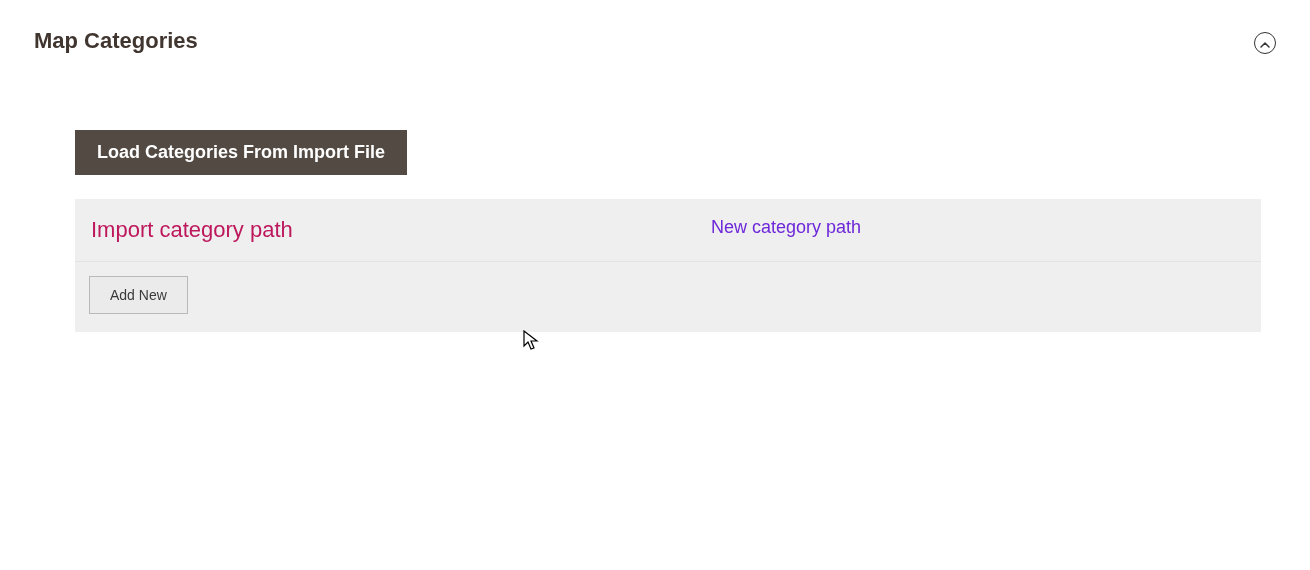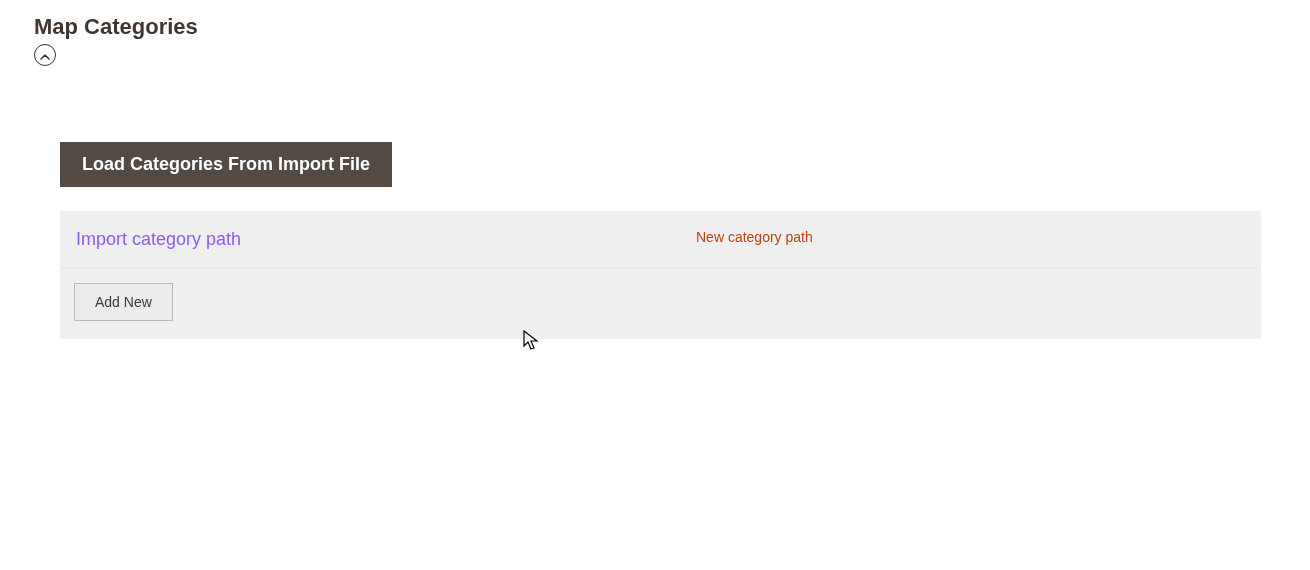--- a/index.html
+++ b/index.html
@@ -11,22 +11,21 @@
       font-family: 'Helvetica Neue', Helvetica, Arial, sans-serif;
       background: #ffffff;
       width: 1310px;
       height: 570px;
       position: relative;
     }
     .section-header {
       display: flex;
       justify-content: space-between;
       align-items: flex-start;
-      padding: 14px 34px 0 34px;
-      flex-direction: column;
+      padding: 28px 34px 0 34px;
     }
     .section-title {
       font-size: 22px;
       font-weight: 600;
       color: #41362f;
     }
     .collapse-toggle {
       width: 22px;
       height: 22px;
       border: 1.5px solid #333;
@@ -37,20 +36,21 @@
       cursor: pointer;
       margin-top: 4px;
     }
     .collapse-toggle svg {
       width: 10px;
       height: 6px;
     }
     .content-area {
       padding: 0 49px 0 60px;
       margin-top: 76px;
+      margin-left: 15px;
     }
     .btn-primary {
       background: #524a43;
       color: #ffffff;
       border: none;
       font-size: 18px;
       font-weight: 600;
       padding: 12px 22px;
       cursor: pointer;
       font-family: inherit;
@@ -60,27 +60,27 @@
       background: #efefef;
       width: 100%;
     }
     .table-header {
       display: flex;
       padding: 18px 16px;
       border-bottom: 1px solid #e3e3e3;
     }
     .col-import {
       flex: 0 0 620px;
-      font-size: 18px;
-      color: #8b5cf6;
+      font-size: 22px;
+      color: #be185d;
     }
     .col-new {
       flex: 1;
-      font-size: 14px;
-      color: #c2410c;
+      font-size: 18px;
+      color: #6d28d9;
     }
     .table-body {
       padding: 14px 14px 18px 14px;
     }
     .btn-secondary {
       background: #ebebeb;
       color: #3a3a3a;
       border: 1px solid #b9b9b9;
       font-size: 14px;
       padding: 10px 20px;

